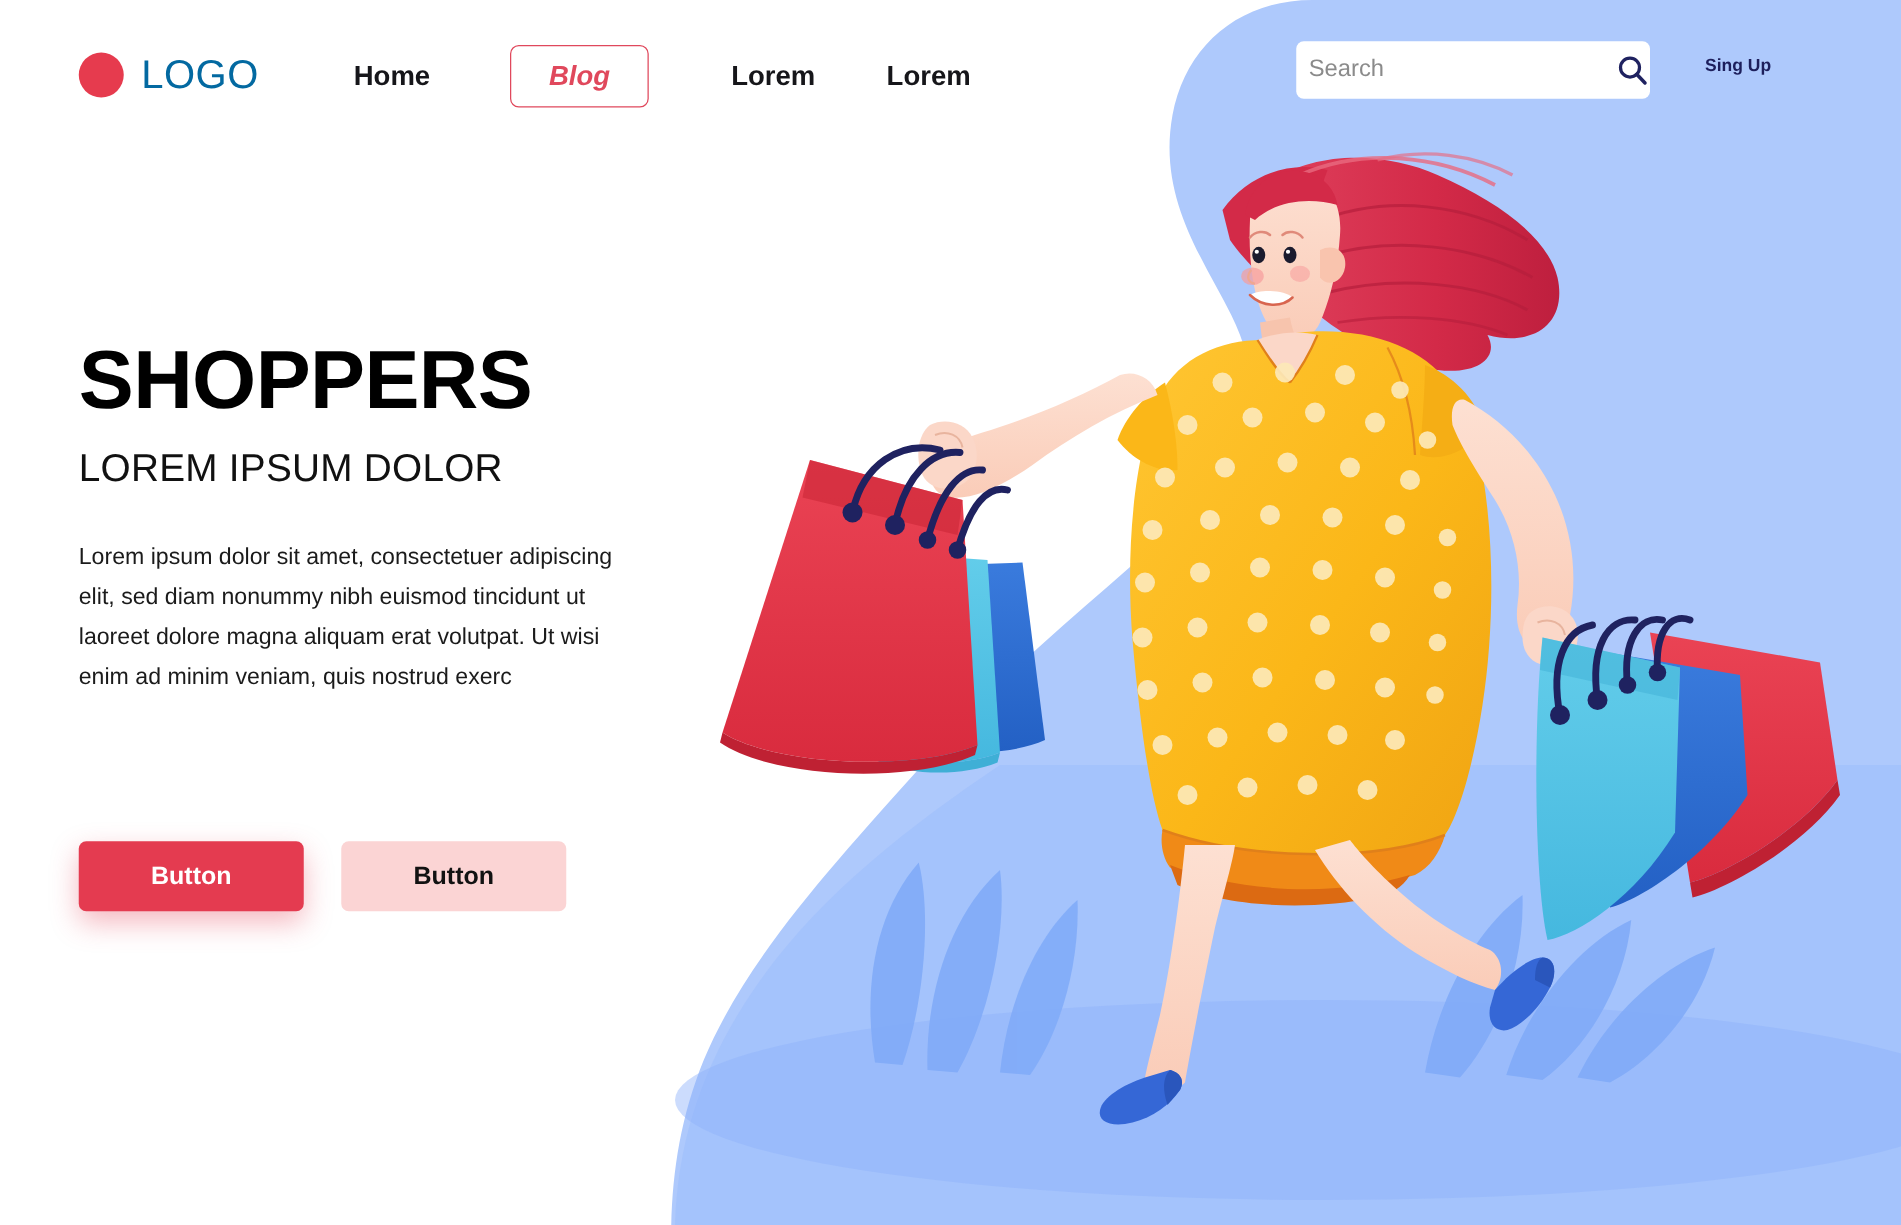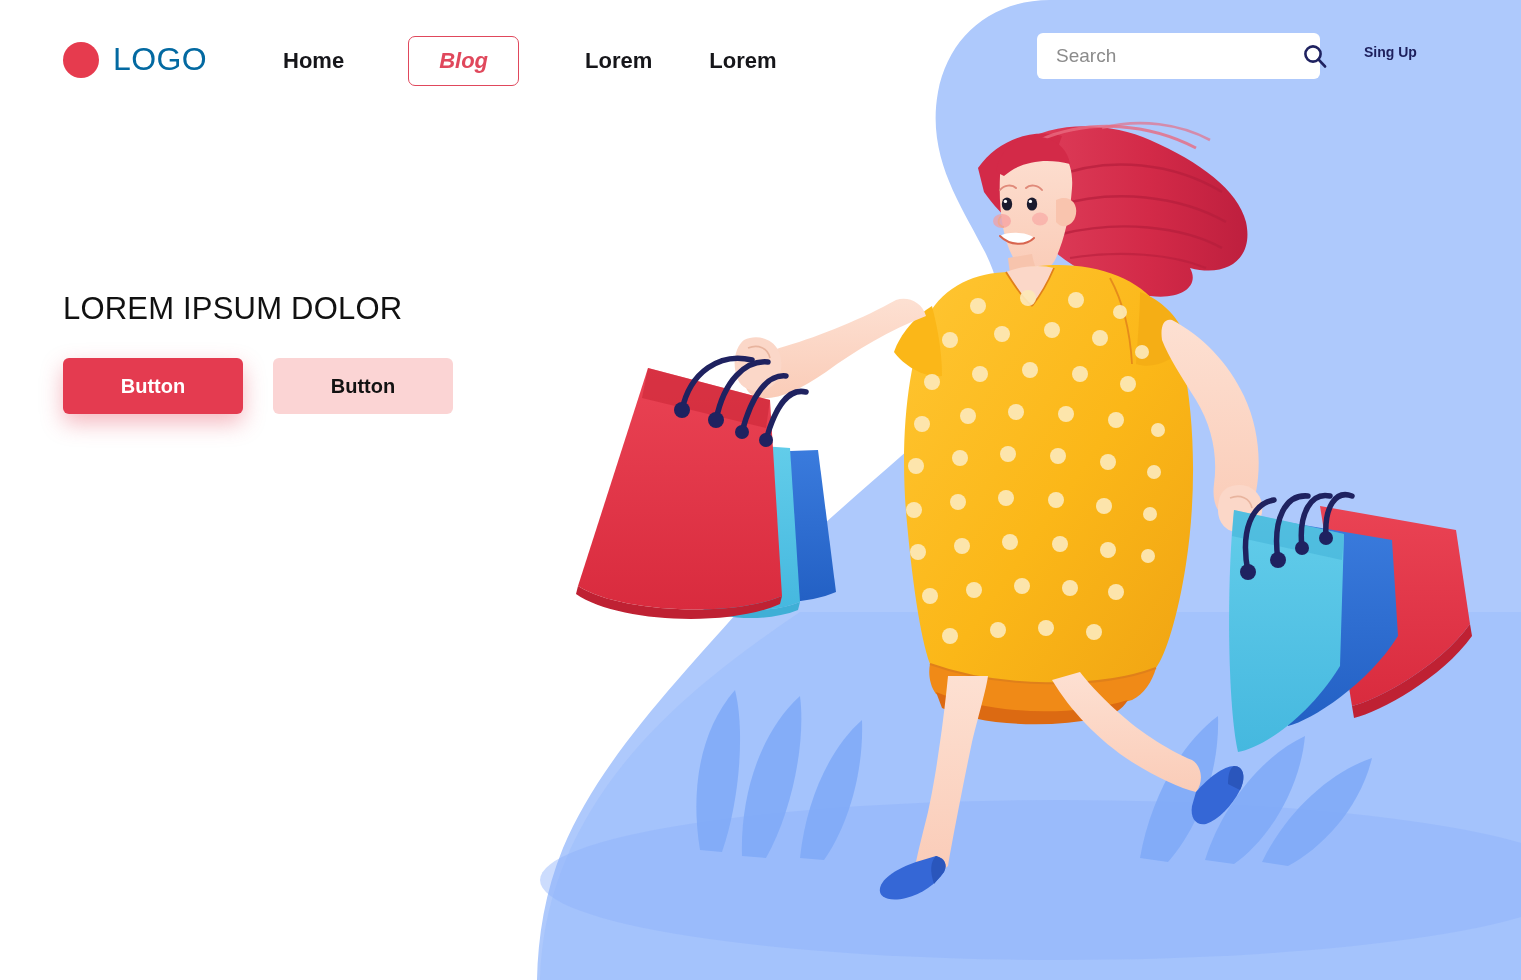--- a/index.html
+++ b/index.html
@@ -41,21 +41,21 @@
     border-radius:7px;
     padding:11px 30px;
     background:#ffffff;
     font-style:italic;
   }
 
   .search-box {
     position:absolute; left:1037px; top:33px;
     width:283px; height:46px;
     background:#ffffff; border-radius:6px;
-    display:flex; align-items:center;
+    display:flex; align-items:center;justify-content:flex-end;
   }
   .search-input {
     border:none; outline:none; background:transparent;
     font-family:"Liberation Sans", sans-serif;
     font-size:19px; color:#4a4a4a;
     padding-left:19px; flex:1; height:100%;
   }
   .search-input::placeholder { color:#8b8b8b; }
   .search-icon-btn {
     width:54px; height:100%; border:none; background:transparent;
@@ -76,21 +76,21 @@
     letter-spacing:-0.5px; line-height:1.0;
   }
   .hero-subtitle {
     font-size:31px; font-weight:normal; color:#111111;
     margin-top:22px; letter-spacing:0.2px; line-height:1.1;
   }
   .hero-body {
     font-size:18.5px; color:#1b1b1b; line-height:1.73;
     margin-top:37px; width:455px;
   }
-  .hero-actions { display:flex; gap:30px; margin-top:32px; }
+  .hero-actions { display:flex; gap:30px; margin-top:116px; }
   .btn {
     border:none; cursor:pointer;
     font-family:"Liberation Sans", sans-serif;
     font-size:20px; font-weight:bold;
     border-radius:6px;
     width:180px; height:56px;
   }
   .btn-primary {
     background:#E43B50; color:#ffffff;
     box-shadow:0 9px 22px rgba(228,59,80,0.36);
@@ -419,18 +419,20 @@
         <circle cx="12" cy="12" r="7.6" fill="none" stroke="#1F2260" stroke-width="2.6"></circle>
         <line x1="17.4" y1="17.4" x2="24" y2="24.4" stroke="#1F2260" stroke-width="2.8" stroke-linecap="round"></line>
       </svg>
     </button>
   </div>
 
   <button class="signup-btn">Sing Up</button>
 </header>
 
 <section class="hero">
+  <h1 class="hero-title">SHOPPERS</h1>
   <h2 class="hero-subtitle">LOREM IPSUM DOLOR</h2>
+  <p class="hero-body">Lorem ipsum dolor sit amet, consectetuer adipiscing elit, sed diam nonummy nibh euismod tincidunt ut laoreet dolore magna aliquam erat volutpat. Ut wisi enim ad minim veniam, quis nostrud exerc</p>
   <div class="hero-actions">
     <button class="btn btn-primary">Button</button>
     <button class="btn btn-secondary">Button</button>
   </div>
 </section>
 
 </body></html>

